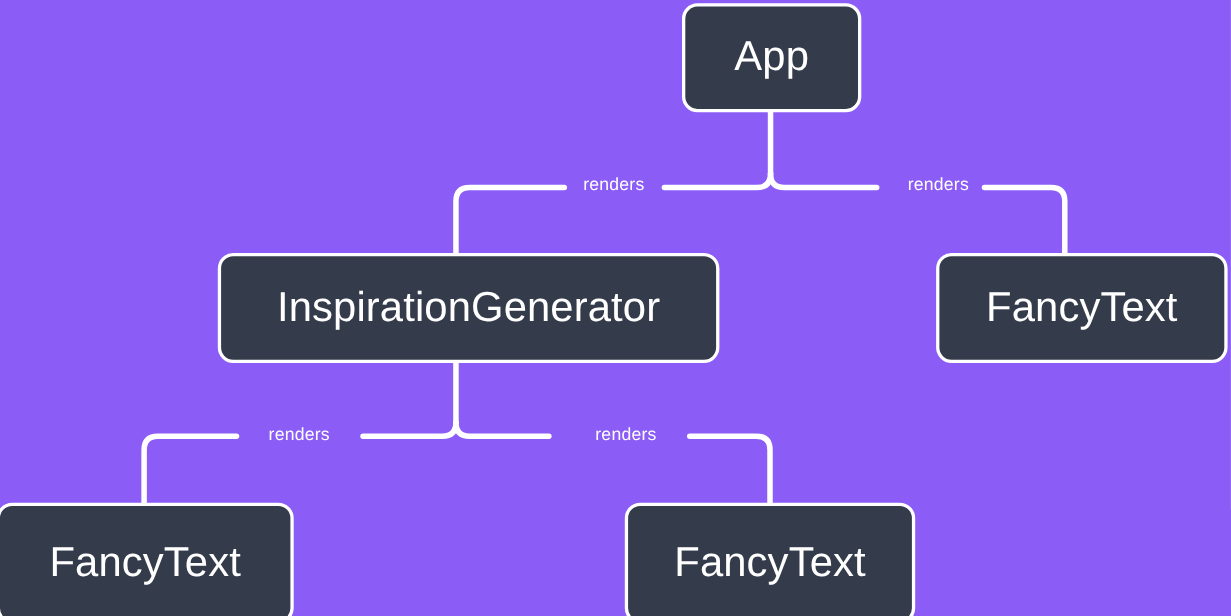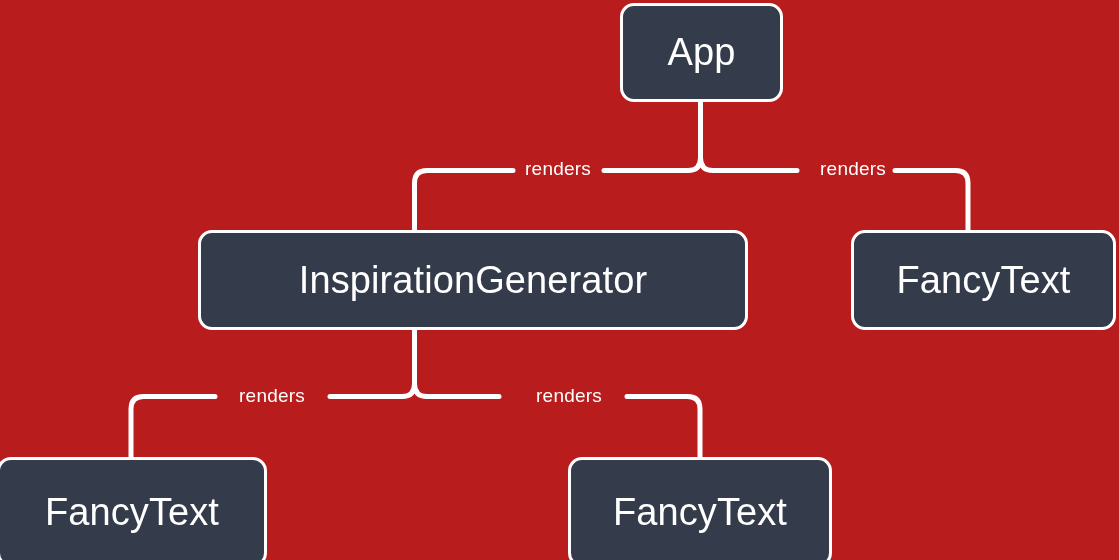--- a/index.html
+++ b/index.html
@@ -9,21 +9,21 @@
   body {
     width: 1119px;
     height: 560px;
     overflow: hidden;
     font-family: "Liberation Sans", sans-serif;
   }
   #diagram {
     position: relative;
     width: 1119px;
     height: 560px;
-    background: #b91c1c;
+    background: #8b5cf6;
     overflow: hidden;
   }
   #wires {
     position: absolute;
     left: 0;
     top: 0;
     width: 1119px;
     height: 560px;
   }
   .node {
@@ -38,21 +38,21 @@
     color: #ffffff;
     font-size: 38px;
     font-weight: 400;
     letter-spacing: 0.1px;
     white-space: nowrap;
     z-index: 2;
   }
   .edge-label {
     position: absolute;
     color: #ffffff;
-    font-size: 19px;
+    font-size: 16px;
     font-weight: 500;
     letter-spacing: 0.2px;
     white-space: nowrap;
     transform: translate(-50%, -50%);
     z-index: 3;
   }
 </style>
 </head>
 <body>
 
@@ -77,21 +77,21 @@
       <path d="M 215 396.5 L 143.5 396.5 Q 131 396.5 131 409 L 131 457"></path>
 
       <path d="M 627 396.5 L 687.5 396.5 Q 700 396.5 700 409 L 700 457"></path>
     </g>
   </svg>
 
   <div class="node" style="left:620px; top:3px; width:163px; height:99px;">
     <span>App</span>
   </div>
 
-  <div class="node" style="left:198px; top:230px; width:550px; height:100px;">
+  <div class="node" style="left:198px; top:230px; width:456px; height:100px;">
     <span>InspirationGenerator</span>
   </div>
 
   <div class="node" style="left:851px; top:230px; width:265px; height:100px;">
     <span>FancyText</span>
   </div>
 
   <div class="node" style="left:-3px; top:457px; width:270px; height:110px;">
     <span>FancyText</span>
   </div>

